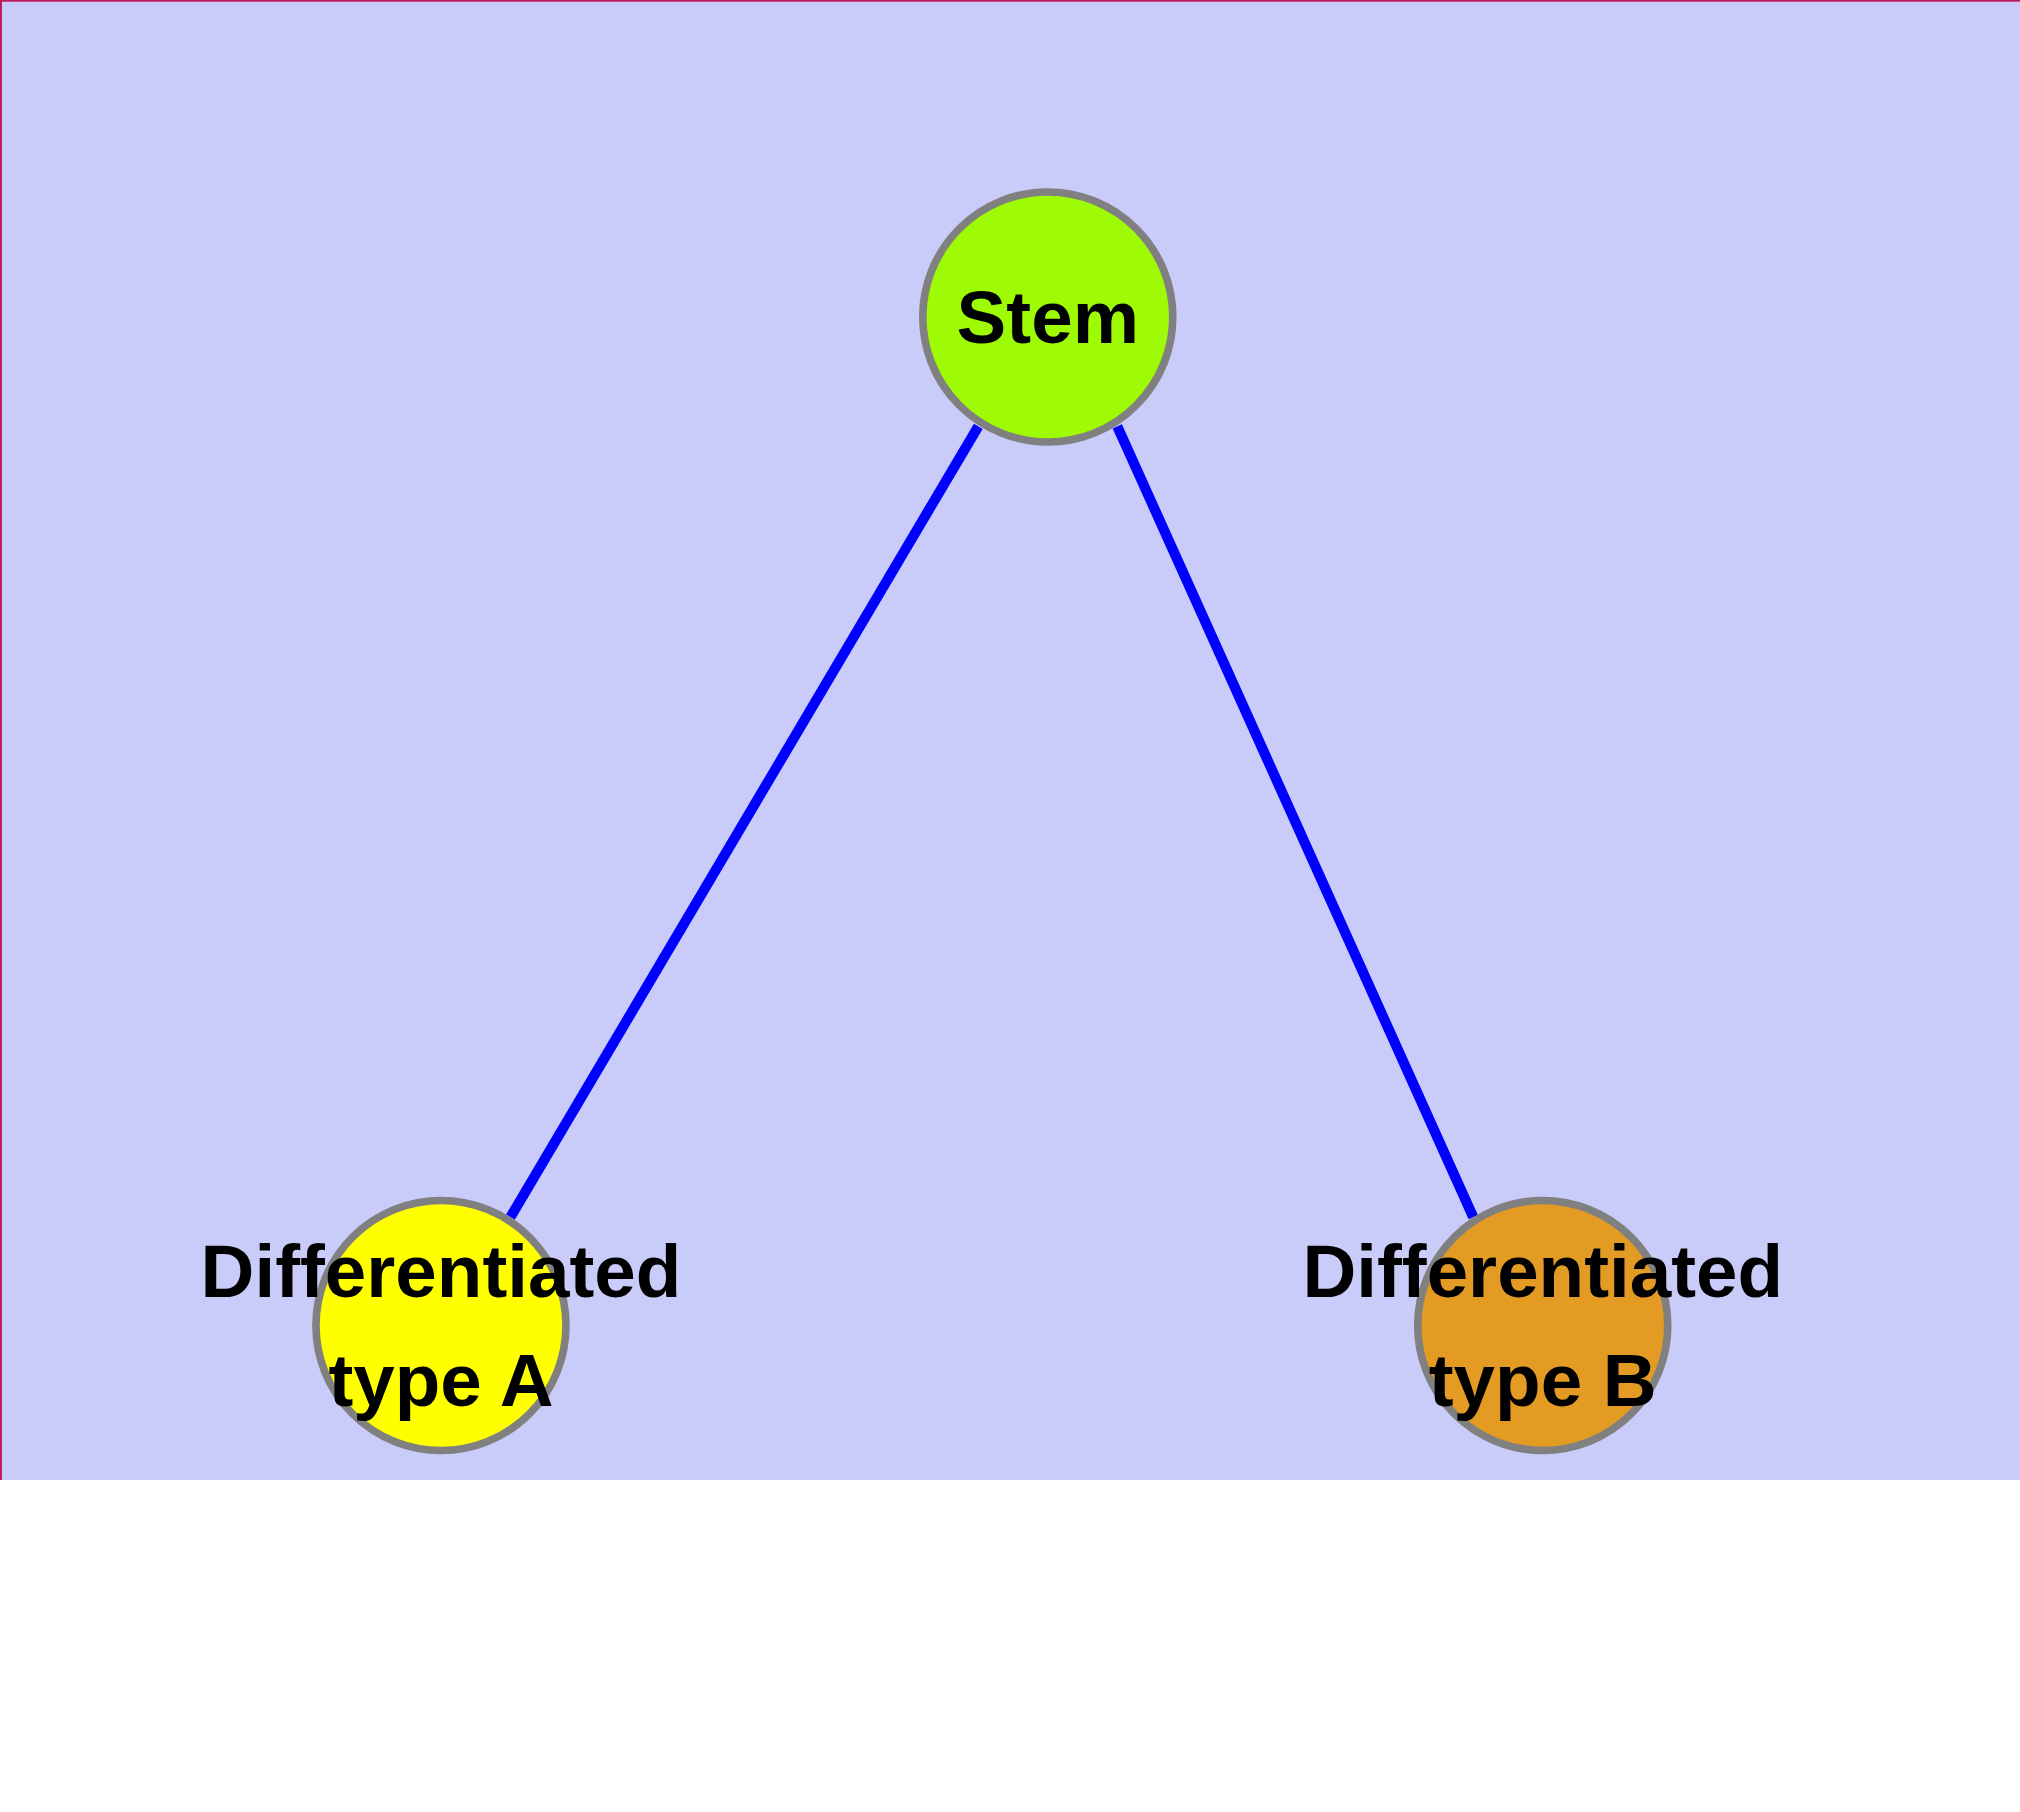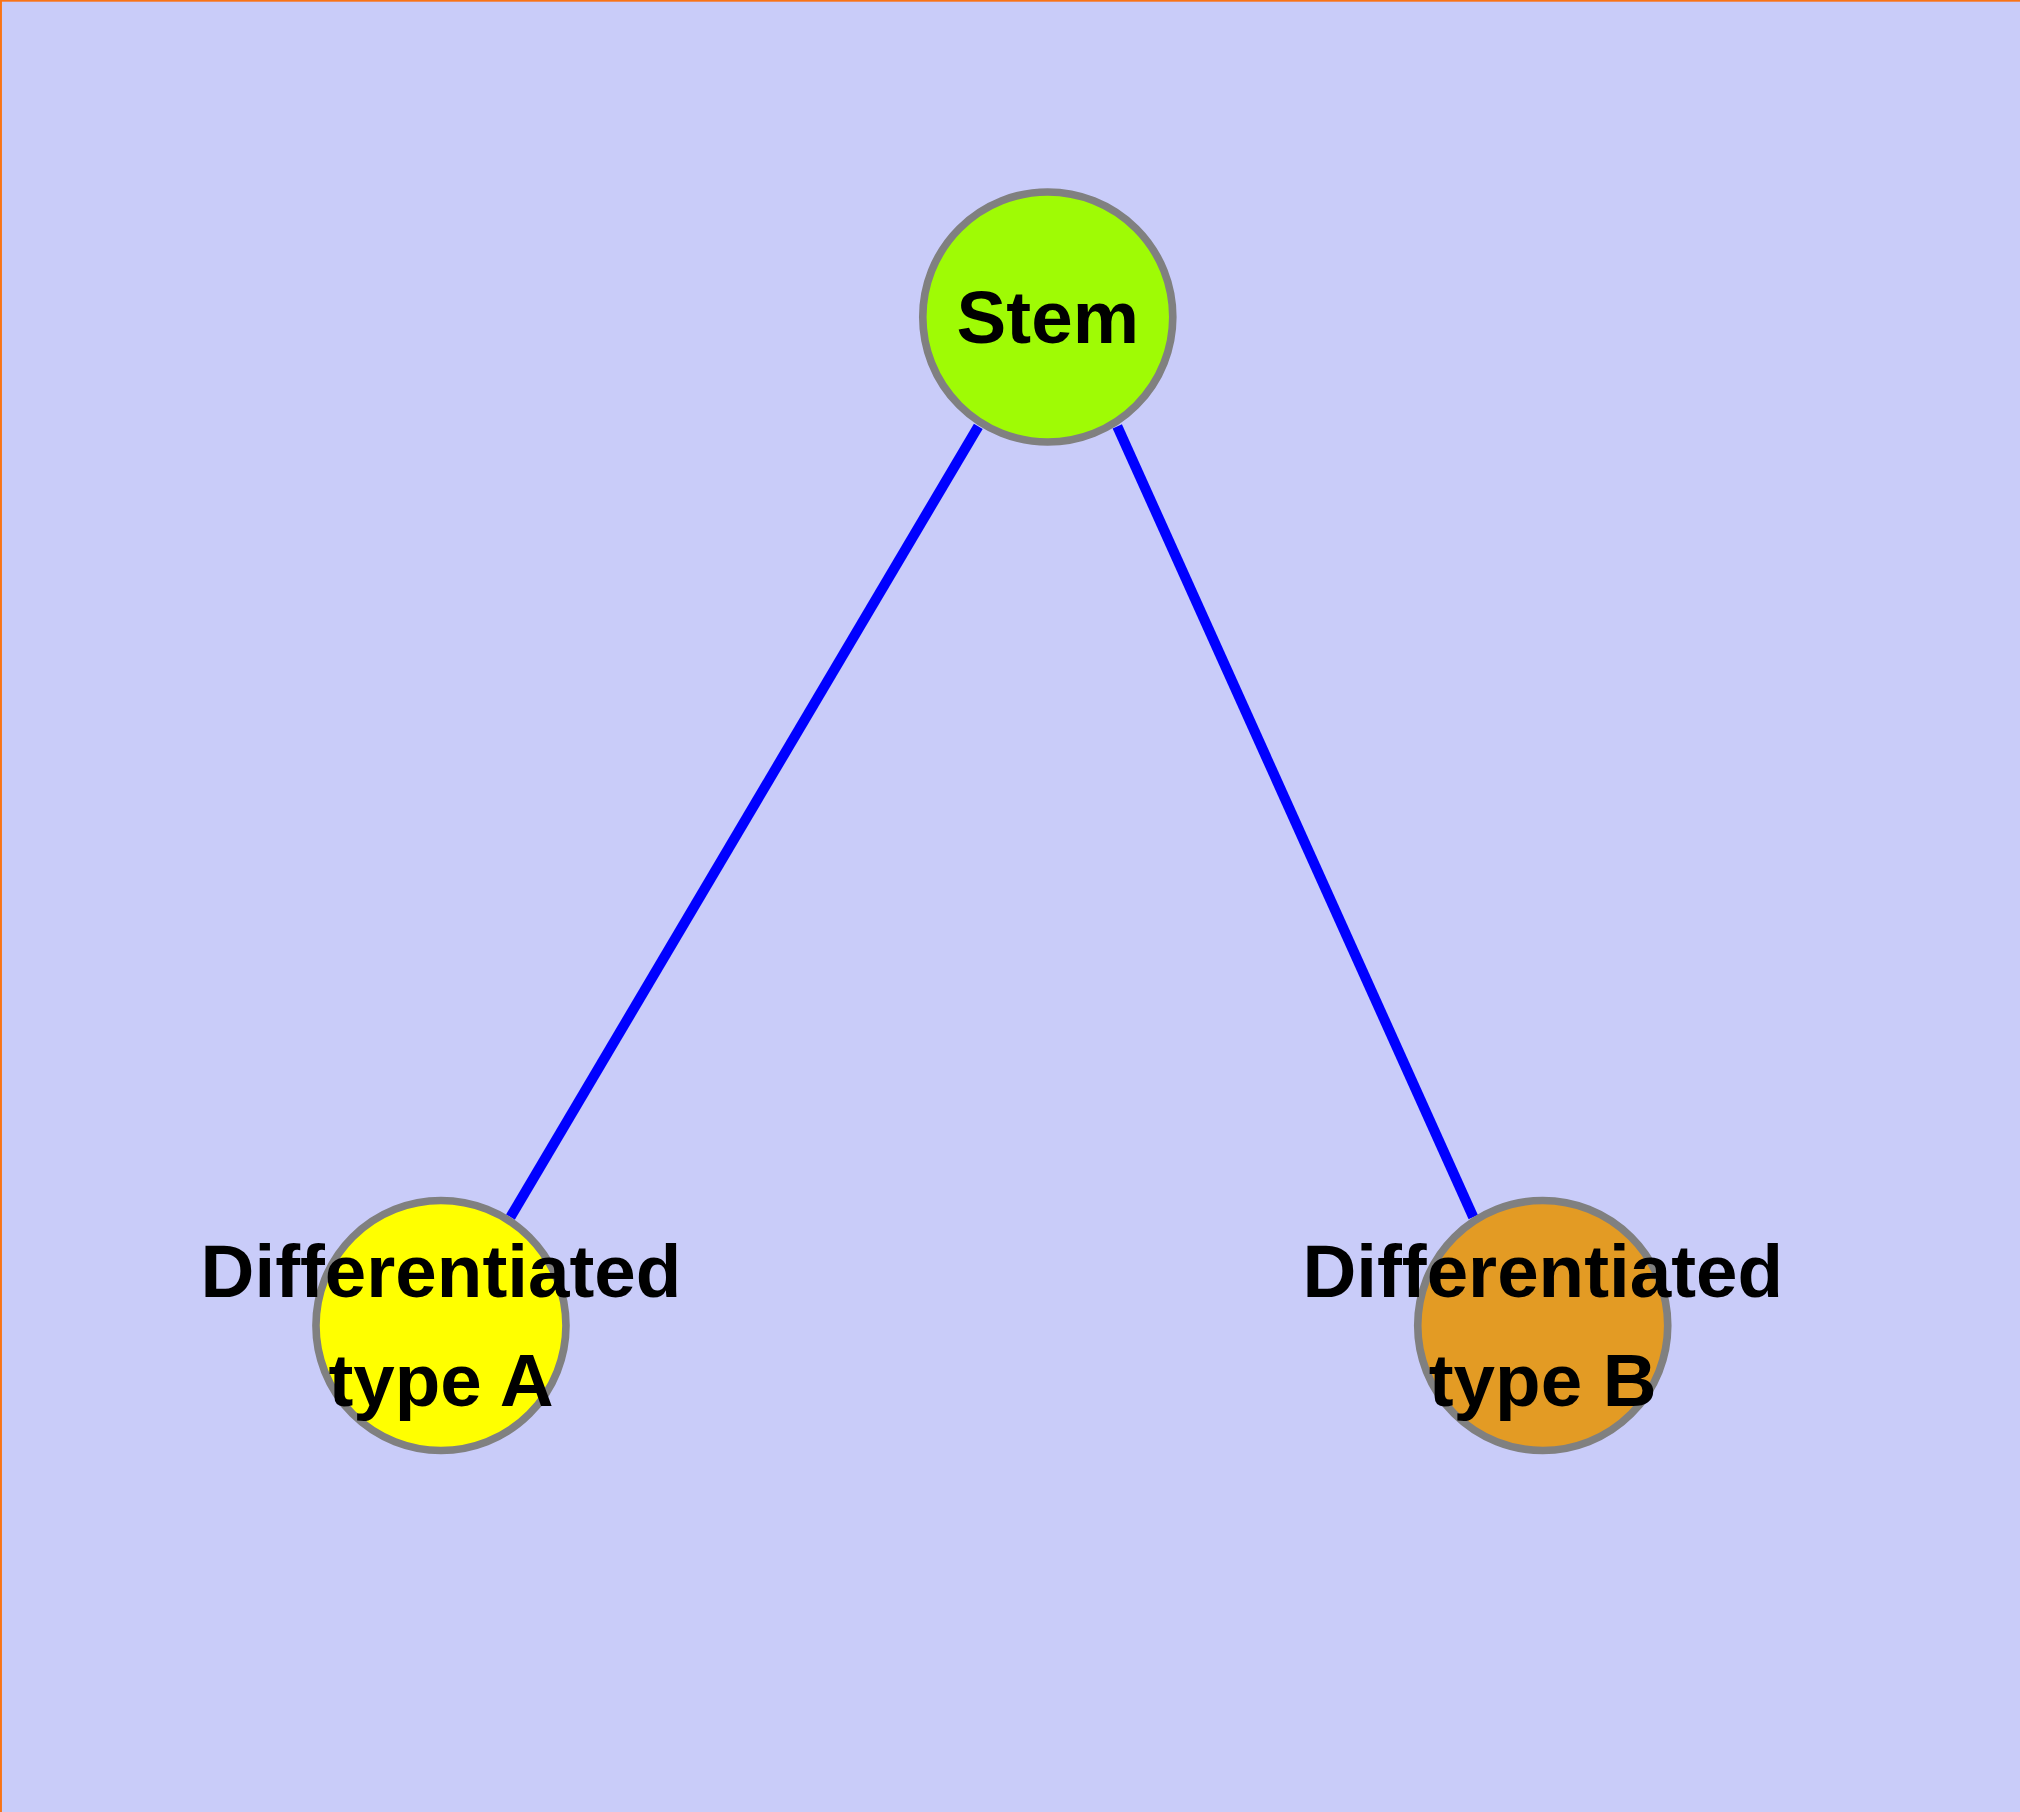--- a/index.html
+++ b/index.html
@@ -31,21 +31,21 @@
     font-size: 88px;
     fill: #000000;
     text-anchor: middle;
     dominant-baseline: alphabetic;
     white-space: pre;
   }
 </style>
 </head>
 <body style="background: rgb(255, 255, 255);">
 
-<div id="canvas" style="width: 2021px; height: 1812px; background: #f97316;">
+<div id="canvas" style="width: 2021px; height: 1480px; background: #be185d;">
   <svg id="graph-svg" viewBox="0 0 2384 2138" xmlns="http://www.w3.org/2000/svg" style="width: 2021px; height: 1812px;">
 
     <rect id="bg-rect" x="2" y="2" width="2382" height="2136" fill="#c9ccf9"></rect>
 
     <g>
       <line id="edge-0" x1="1154" y1="503" x2="602" y2="1436" stroke="#0000ff" stroke-width="12" stroke-linecap="butt"></line>
       <line id="edge-1" x1="1318" y1="503" x2="1738" y2="1436" stroke="#0000ff" stroke-width="12" stroke-linecap="butt"></line>
     </g>
 
     <g>

